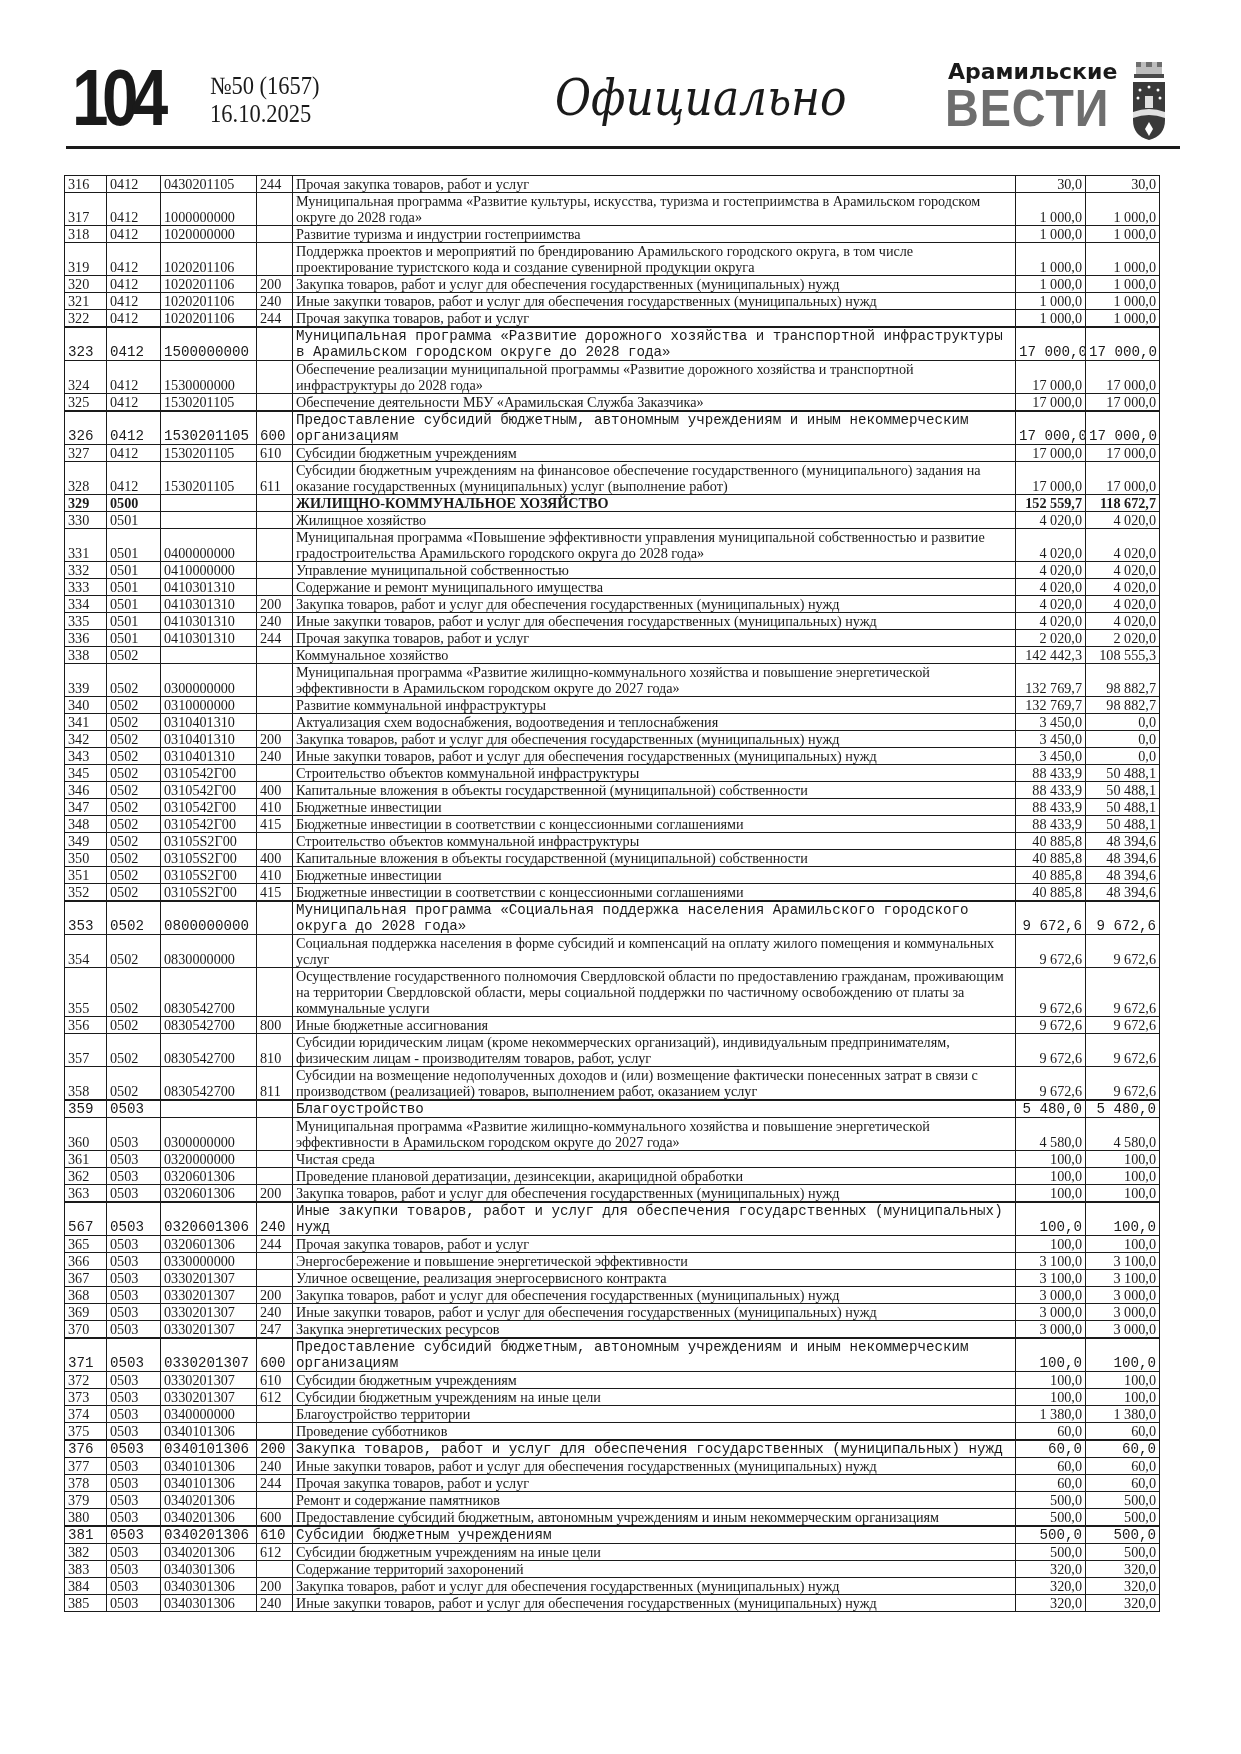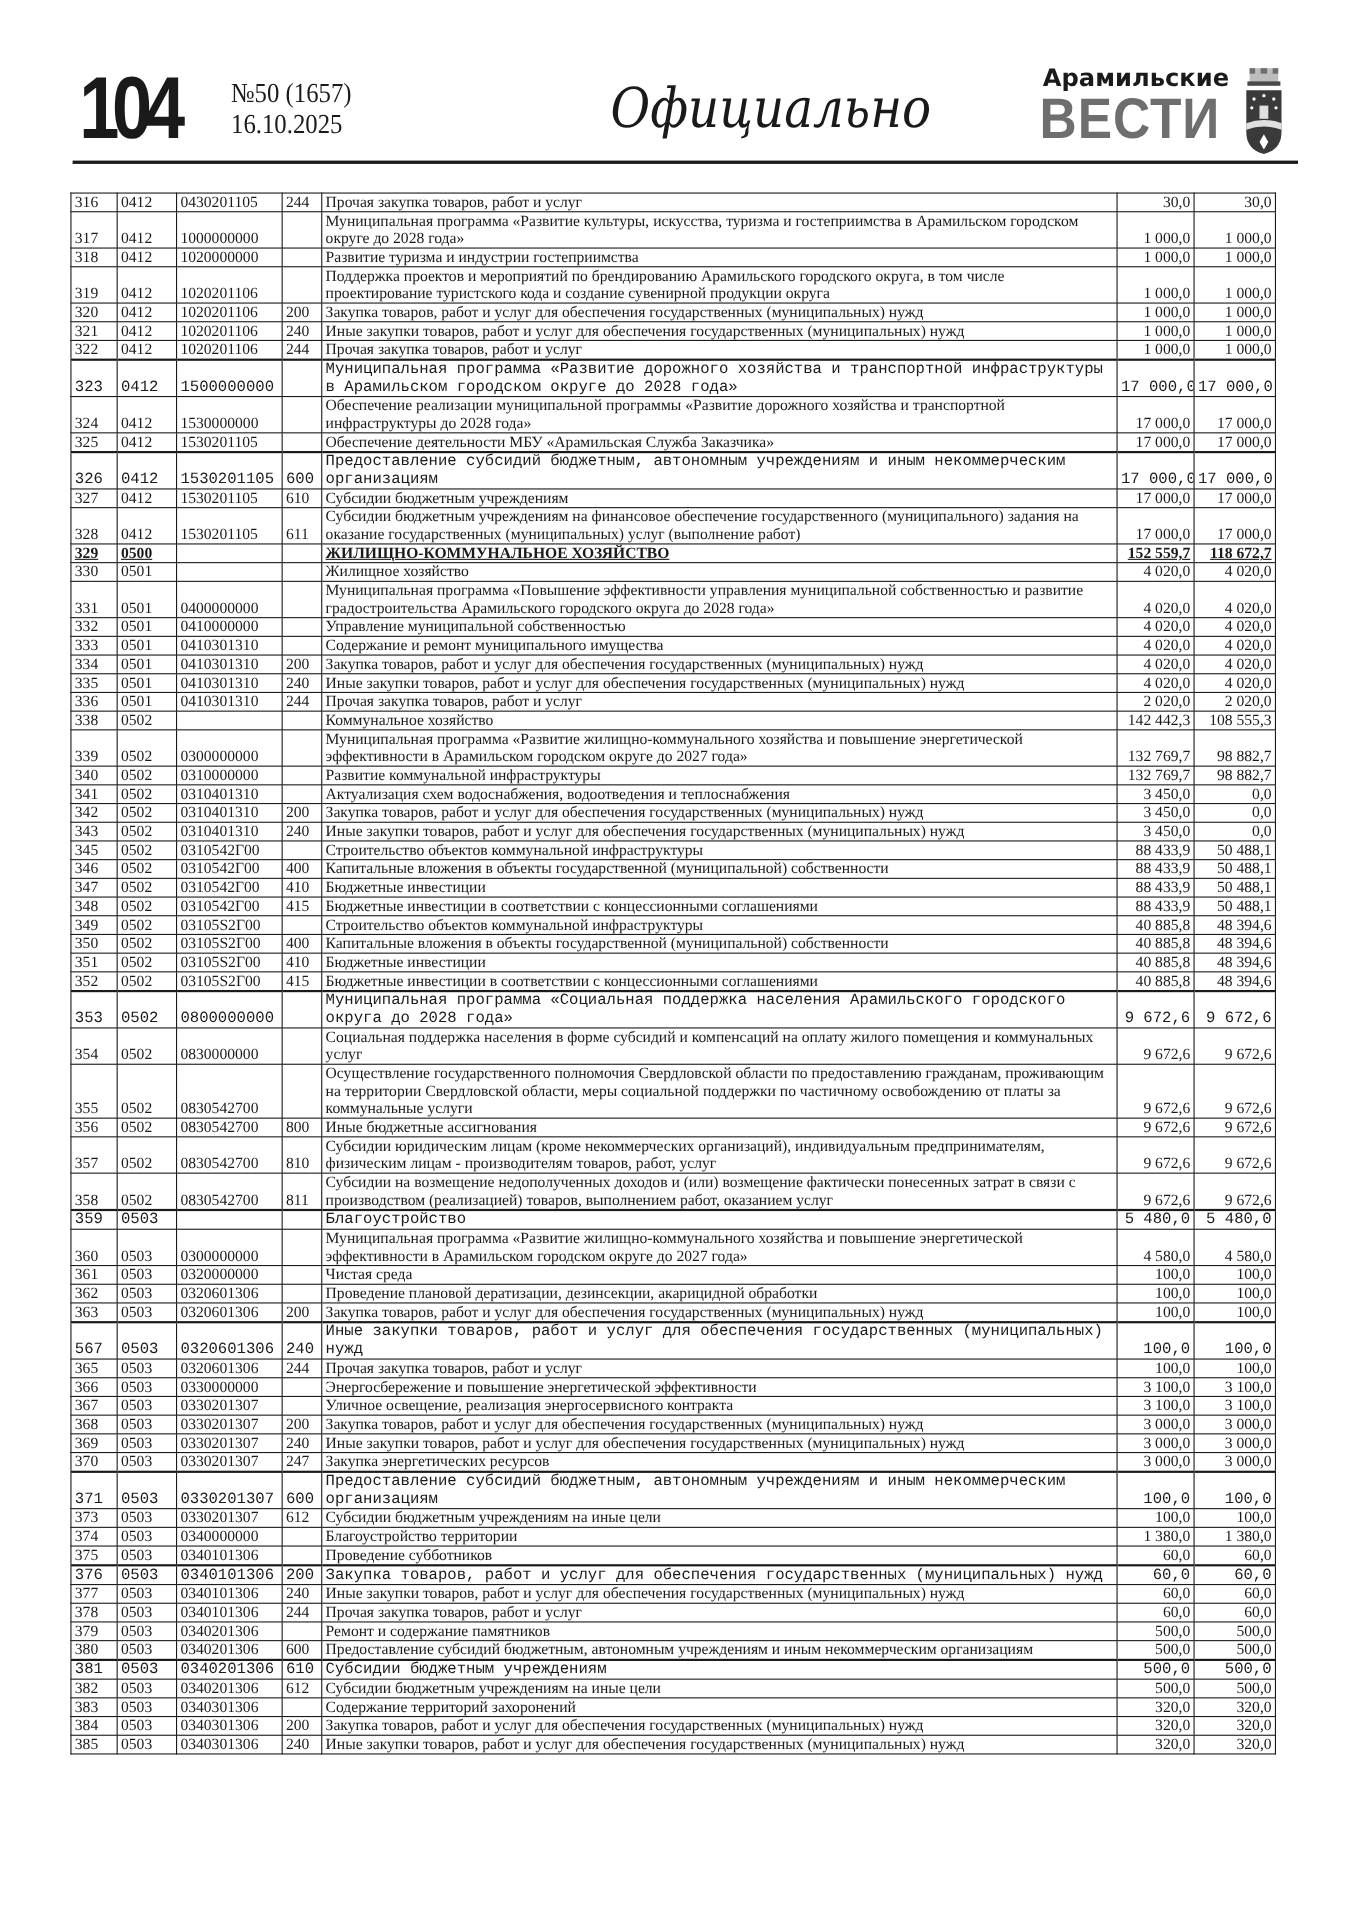--- a/index.html
+++ b/index.html
@@ -10,21 +10,21 @@
   .section-title { position: absolute; left: 555px; top: 68px; font-family: "DejaVu Serif", serif; font-style: italic; font-size: 50px; line-height: 60px; color: #1a1a1a; transform: scaleX(0.88); transform-origin: left top; }
   .brand-top { position: absolute; left: 948px; top: 60px; font-family: "DejaVu Sans", sans-serif; font-weight: 700; font-size: 22px; line-height: 24px; color: #1a1a1a; }
   .brand-main { position: absolute; left: 945px; top: 80px; font-family: "Liberation Sans", sans-serif; font-weight: 700; font-size: 52px; line-height: 56px; color: #6e6e6e; transform: scaleX(0.9); transform-origin: left top; letter-spacing: 1px; }
   .crest { position: absolute; left: 1130px; top: 60px; width: 38px; height: 82px; }
   .rule { position: absolute; left: 66px; top: 146px; width: 1114px; height: 3px; background: #1a1a1a; }
 
   table.budget { position: absolute; left: 64px; top: 159px; width: 1013px; border-collapse: collapse; table-layout: fixed; font-family: "Liberation Serif", serif; font-size: 14.2px; line-height: 16px; margin-top: 16px; }
   table.budget td { border: 1px solid #1a1a1a; padding: 0 3px; vertical-align: bottom; white-space: nowrap; overflow: hidden; }
   table.budget td.name { white-space: normal; }
   table.budget td.num { text-align: right; }
-  table.budget tr.bold td { font-weight: 700; text-decoration: underline; }
+  table.budget tr.bold td { font-weight: 700; }
   table.budget tr.sep td { border-top: 2px solid #1a1a1a; font-family: Liberation Mono, monospace; }
   col.c-no { width: 42px; }
   col.c-sec { width: 54px; }
   col.c-csr { width: 96px; }
   col.c-vr { width: 36px; }
   col.c-name { width: 723px; }
   col.c-v1 { width: 70px; }
   col.c-v2 { width: 74px; }
 </style>
 </head>
@@ -549,20 +549,29 @@
       <tr class="sep">
     <td>371</td>
     <td>0503</td>
     <td>0330201307</td>
     <td>600</td>
     <td class="name">Предоставление субсидий бюджетным, автономным учреждениям и иным некоммерческим организациям</td>
     <td class="num">100,0</td>
     <td class="num">100,0</td>
   </tr>
       <tr>
+    <td>372</td>
+    <td>0503</td>
+    <td>0330201307</td>
+    <td>610</td>
+    <td class="name">Субсидии бюджетным учреждениям</td>
+    <td class="num">100,0</td>
+    <td class="num">100,0</td>
+  </tr>
+      <tr>
     <td>373</td>
     <td>0503</td>
     <td>0330201307</td>
     <td>612</td>
     <td class="name">Субсидии бюджетным учреждениям на иные цели</td>
     <td class="num">100,0</td>
     <td class="num">100,0</td>
   </tr>
       <tr>
     <td>374</td>

